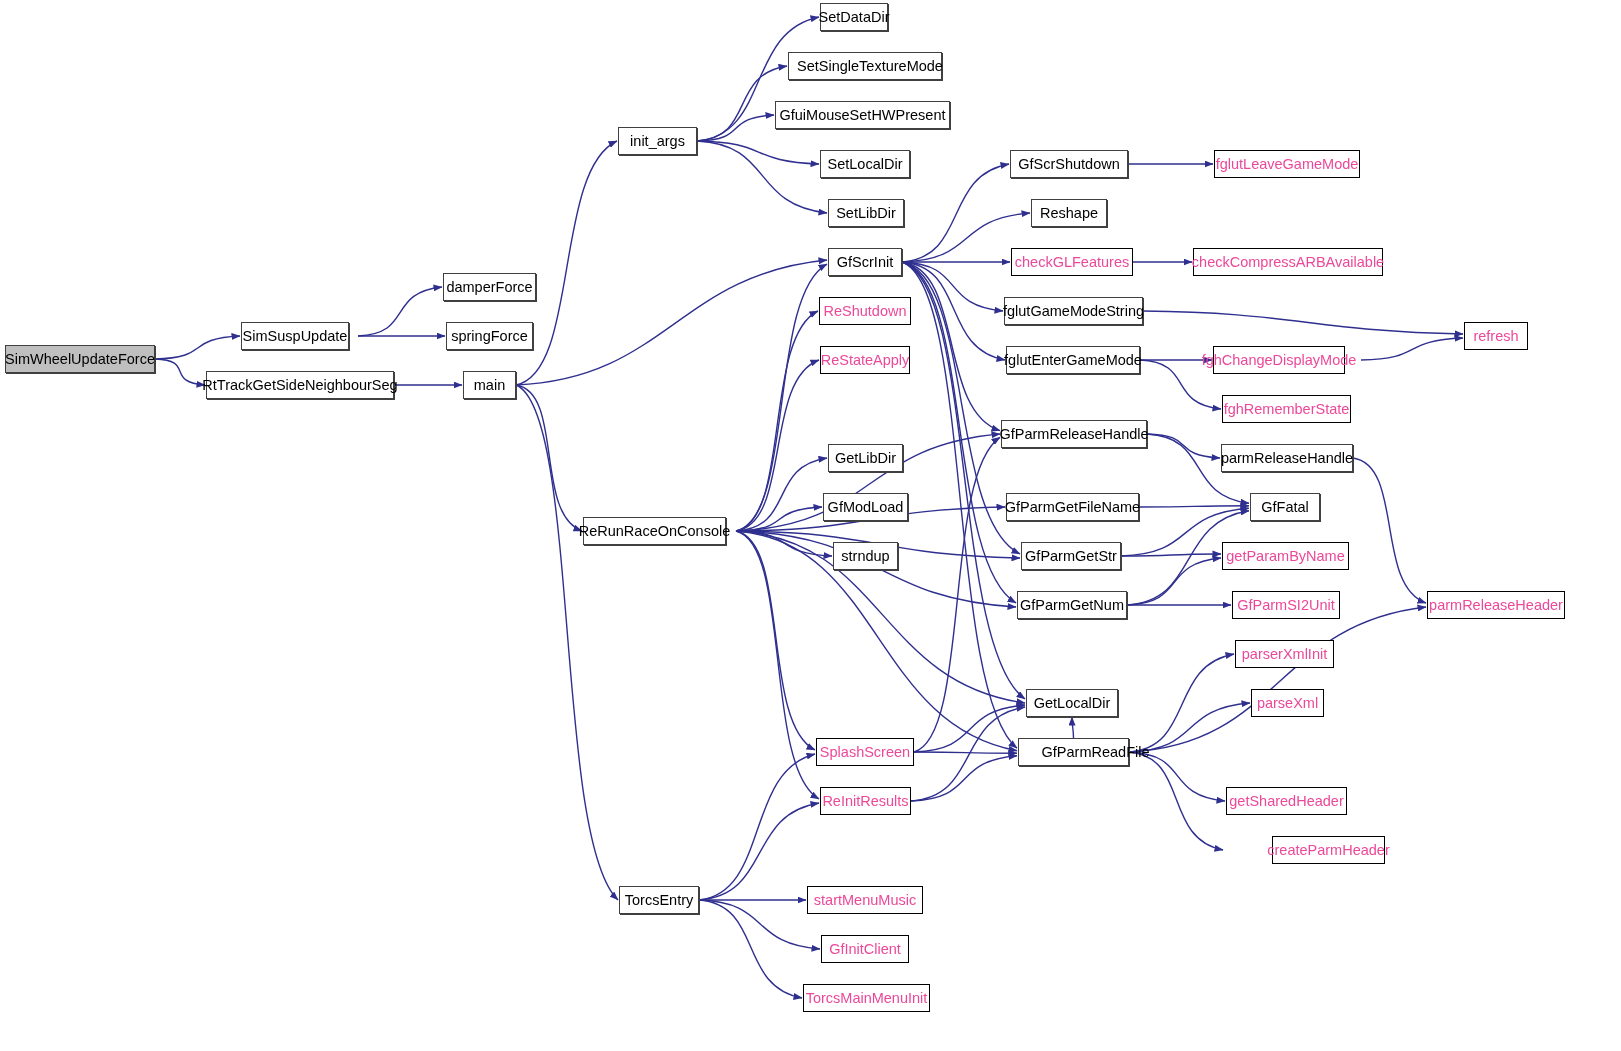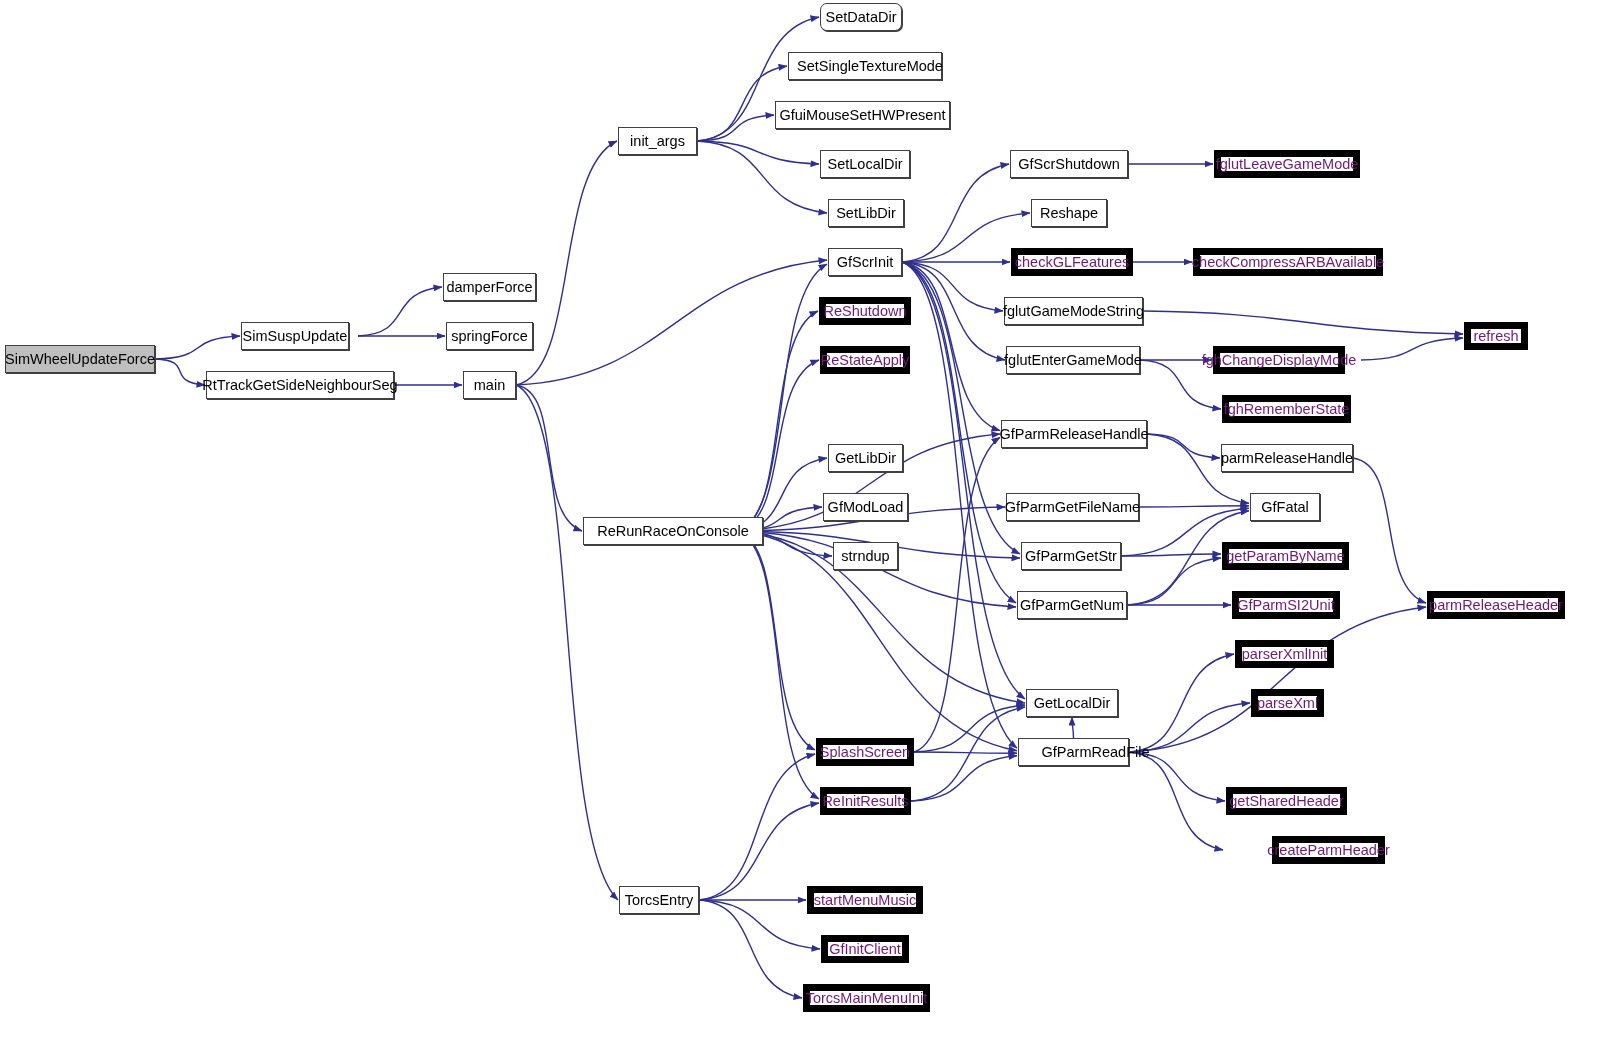--- a/index.html
+++ b/index.html
@@ -36,22 +36,22 @@
     line-height: 1;
     color: #000000;
     white-space: nowrap;
     letter-spacing: 0px;
   }
   .node.black {
     border: 1px solid #404040;
     box-shadow: 1px 1px 0 0 #404040;
   }
   .node.red {
-    border: 7px solid #000000;
-    color: #701a75;
+    border: 1px solid #000000;
+    color: #ec4899;
   }
   .node.root {
     background: #bfbfbf;
     border: 1px solid #404040;
     box-shadow: 1px 1px 0 0 #404040;
   }
   .node-label {
     display: block;
     padding: 0 6px;
   }
@@ -153,21 +153,21 @@
       </div>
       <div class="node black" style="left: 446px; top: 322px; width: 87px;">
         <span class="node-label">springForce</span>
       </div>
       <div class="node black" style="left: 463px; top: 371px; width: 53px;">
         <span class="node-label">main</span>
       </div>
       <div class="node black" style="left: 618px; top: 127px; width: 79px;">
         <span class="node-label">init_args</span>
       </div>
-      <div class="node black" style="left: 820px; top: 3px; width: 82px; border-radius: 7px;">
+      <div class="node black" style="left: 820px; top: 3px; width: 68px;">
         <span class="node-label">SetDataDir</span>
       </div>
       <div class="node black" style="left: 788px; top: 52px; width: 154px; padding-left: 10px;">
         <span class="node-label">SetSingleTextureMode</span>
       </div>
       <div class="node black" style="left: 775px; top: 101px; width: 175px;">
         <span class="node-label">GfuiMouseSetHWPresent</span>
       </div>
       <div class="node black" style="left: 820px; top: 150px; width: 90px;">
         <span class="node-label">SetLocalDir</span>
@@ -222,21 +222,21 @@
       </div>
       <div class="node black" style="left: 828px; top: 444px; width: 75px;">
         <span class="node-label">GetLibDir</span>
       </div>
       <div class="node black" style="left: 823px; top: 493px; width: 85px;">
         <span class="node-label">GfModLoad</span>
       </div>
       <div class="node black" style="left: 833px; top: 542px; width: 65px;">
         <span class="node-label">strndup</span>
       </div>
-      <div class="node black" style="left: 583px; top: 517px; width: 180px;">
+      <div class="node black" style="left: 583px; top: 517px; width: 143px;">
         <span class="node-label">ReRunRaceOnConsole</span>
       </div>
       <div class="node black" style="left: 1006px; top: 493px; width: 133px;">
         <span class="node-label">GfParmGetFileName</span>
       </div>
       <div class="node black" style="left: 1250px; top: 493px; width: 70px;">
         <span class="node-label">GfFatal</span>
       </div>
       <div class="node black" style="left: 1021px; top: 542px; width: 100px;">
         <span class="node-label">GfParmGetStr</span>

